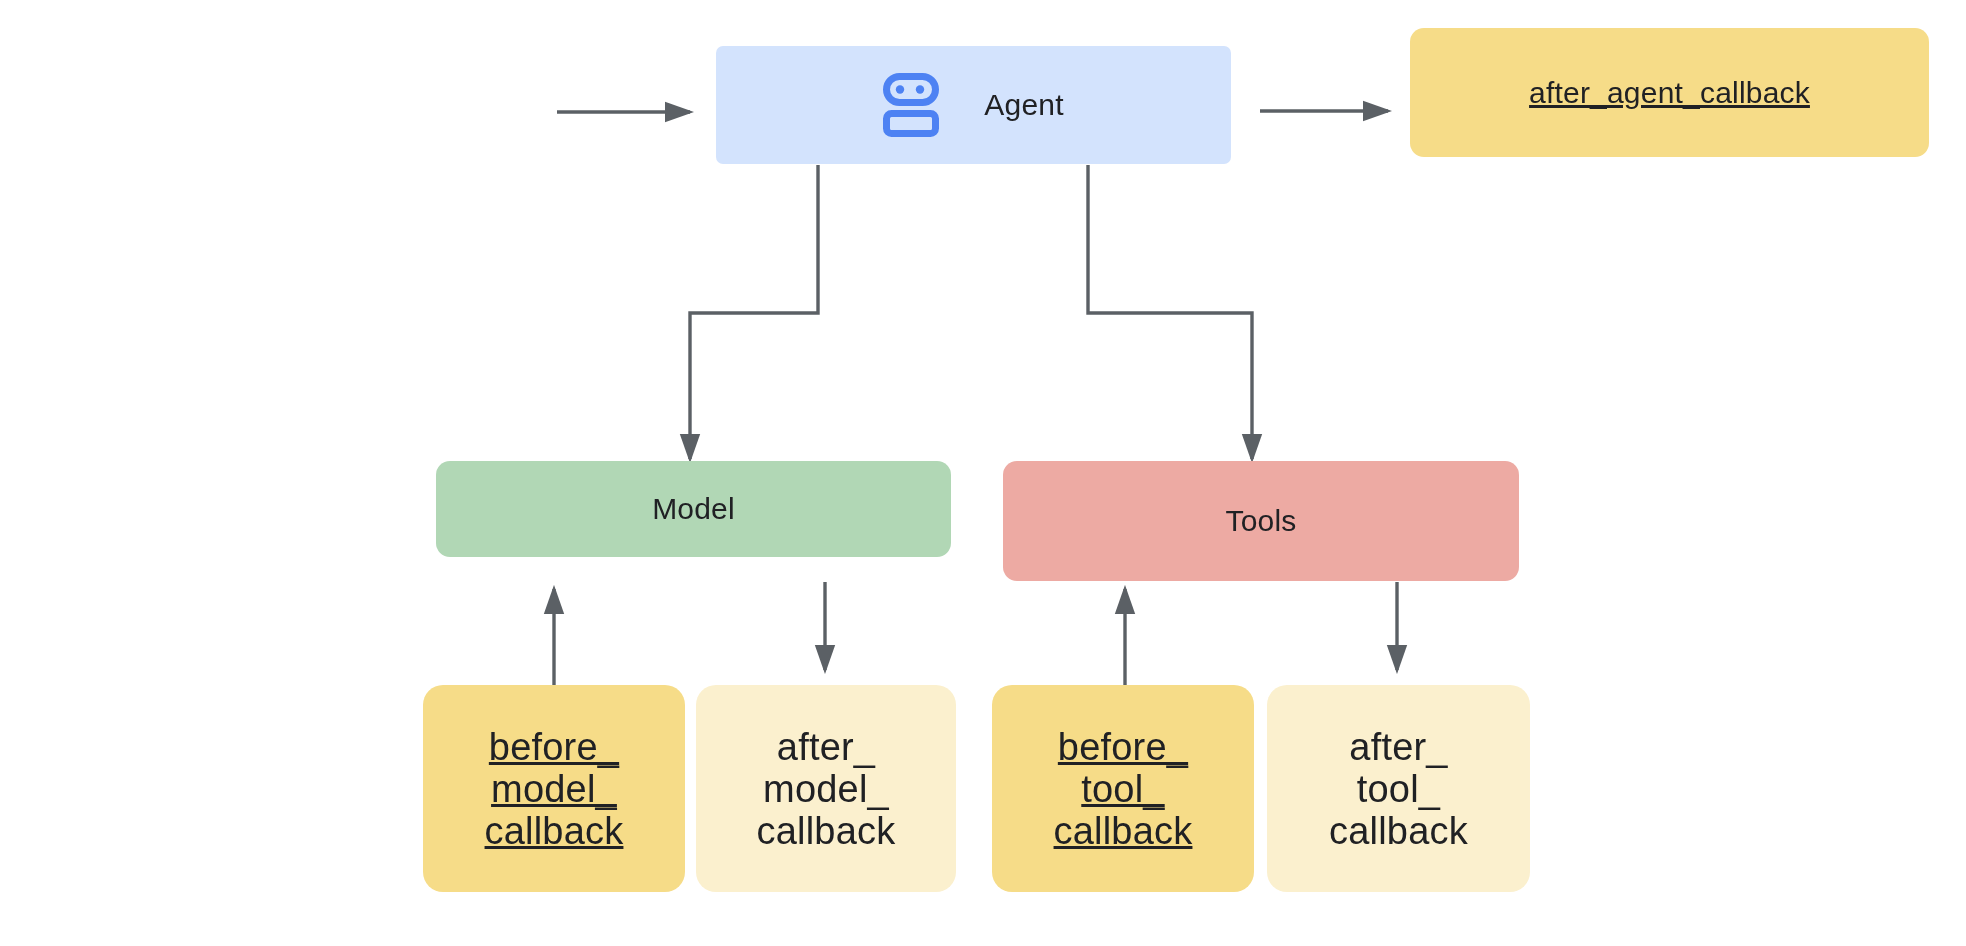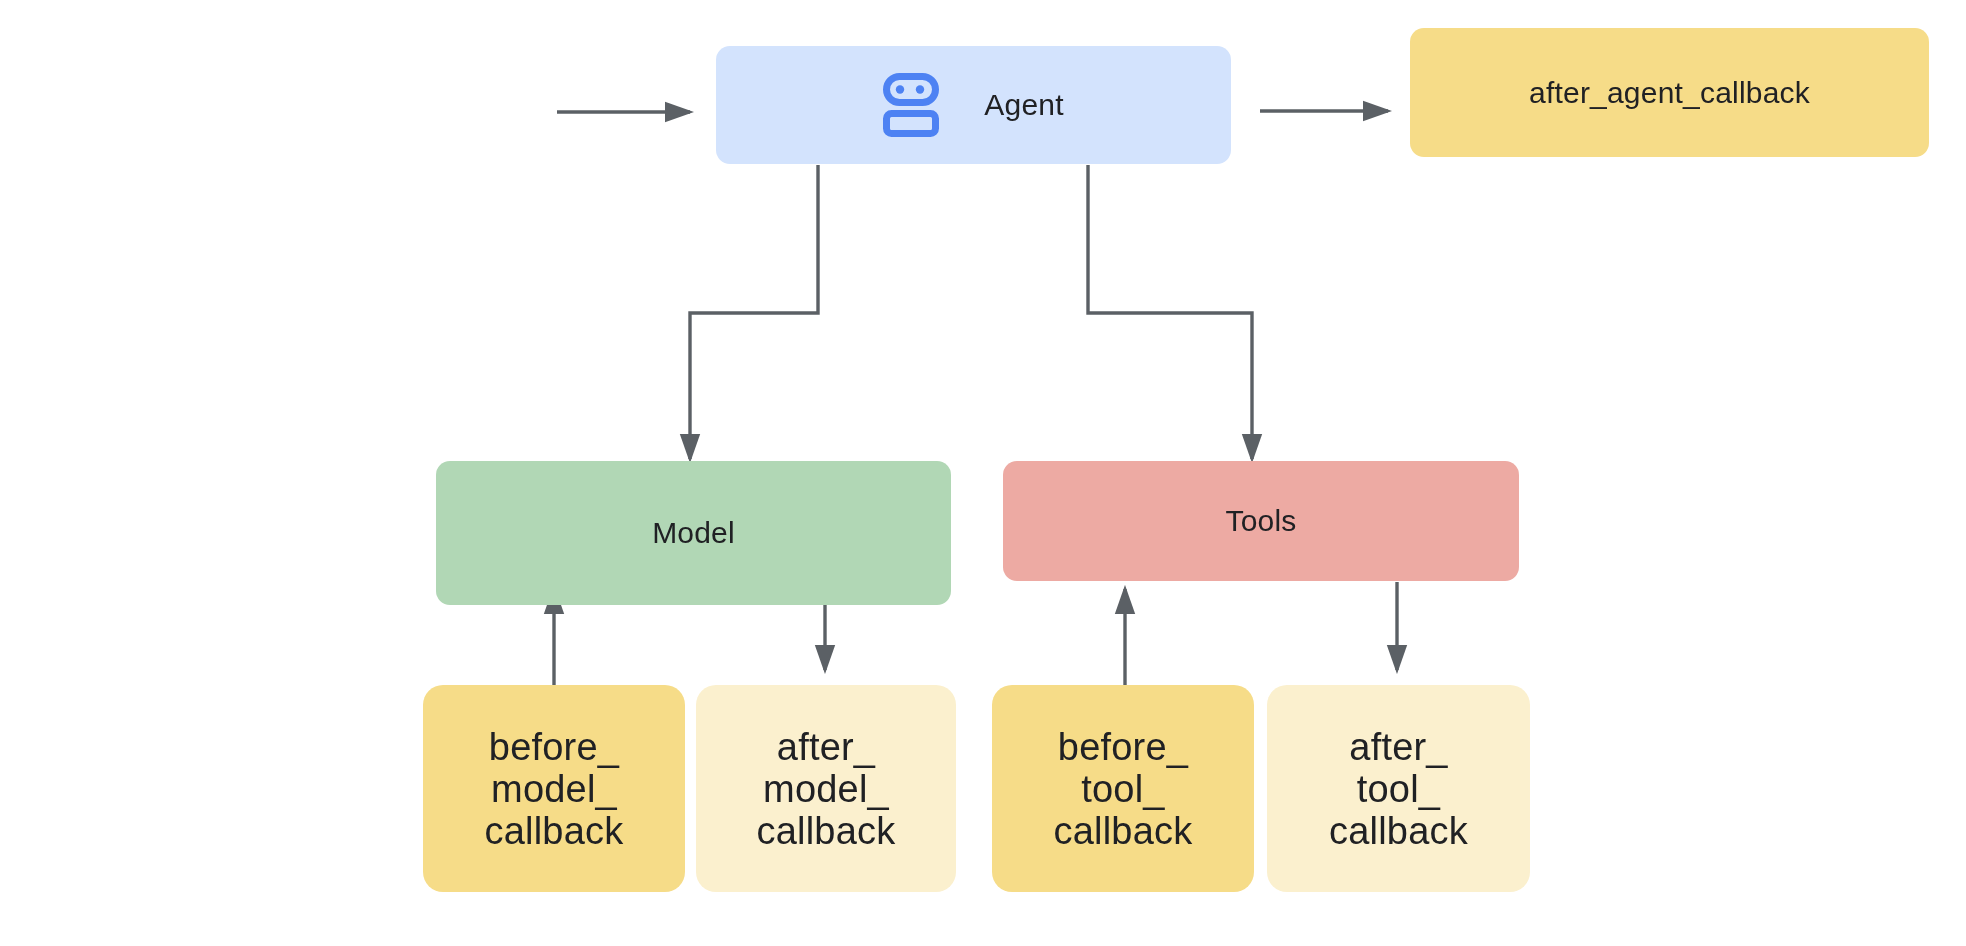--- a/index.html
+++ b/index.html
@@ -43,29 +43,29 @@
     text-align: center;
   }
   .node .label { white-space: pre-line; }
   .big { border-radius: 14px; }
   .small {
     border-radius: 20px;
     font-size: 38px;
     line-height: 42px;
   }
   .fill-pale  { background: var(--pale-yellow, #FBF0CE); }
-  .fill-gold  { background: var(--gold, #F6DC88); }
+  .fill-gold  { background: var(--gold, #F6DC88); text-decoration: underline; }
   .fill-blue  { background: var(--agent-blue, #D3E3FD); }
   .fill-green { background: var(--model-green, #B1D7B5); }
   .fill-red   { background: var(--tools-red, #EDAAA3); align-items: center; }
 
   .n-before-agent { left: 18px;   top: 21px;  width: 519px; height: 129px; }
-  .n-agent        { left: 716px;  top: 46px;  width: 515px; height: 118px; gap: 45px; }
+  .n-agent        { left: 716px;  top: 46px;  width: 515px; height: 118px; gap: 45px; border-radius: 7px; }
   .n-after-agent  { left: 1410px; top: 28px;  width: 519px; height: 129px; }
-  .n-model        { left: 436px;  top: 461px; width: 515px; height: 144px; }
+  .n-model        { left: 436px;  top: 461px; width: 515px; height: 96px; }
   .n-tools        { left: 1003px; top: 461px; width: 516px; height: 120px; }
   .n-before-model { left: 423px;  top: 685px; width: 262px; height: 207px; }
   .n-after-model  { left: 696px;  top: 685px; width: 260px; height: 207px; }
   .n-before-tool  { left: 992px;  top: 685px; width: 262px; height: 207px; }
   .n-after-tool   { left: 1267px; top: 685px; width: 263px; height: 207px; }
 
   .robot-icon { width: 56px; height: 64px; flex: 0 0 auto; }
   .robot-icon .stroke-part {
     fill: none;
     stroke: var(--icon-blue, #4D82F3);

